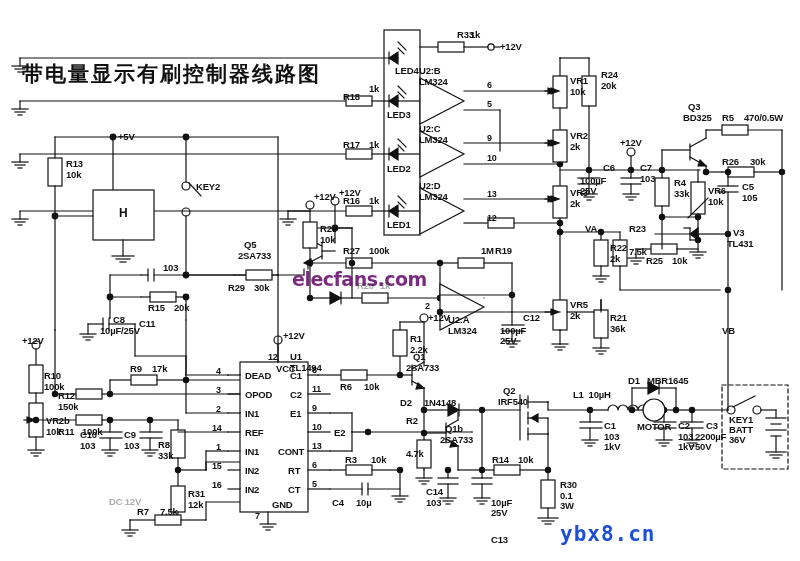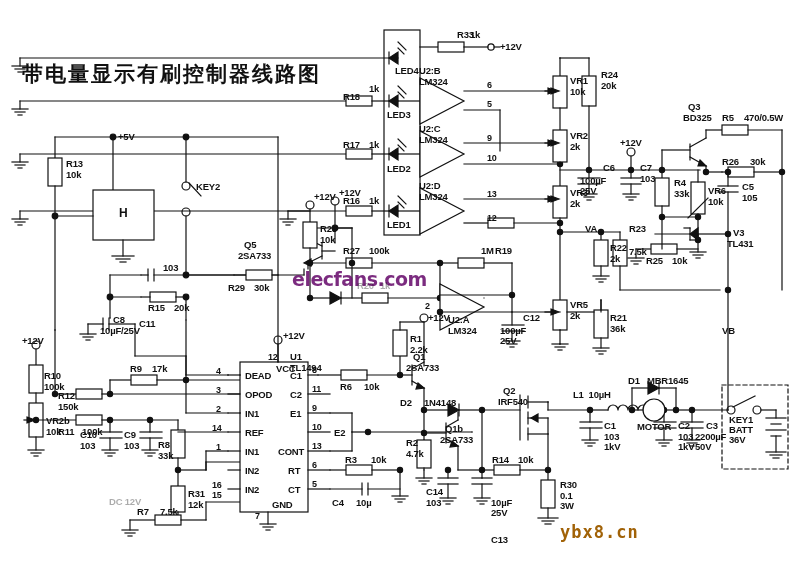--- a/index.html
+++ b/index.html
@@ -8,21 +8,21 @@
   #schem{position:absolute;left:0;top:0;width:800px;height:561px;}
   .lbl{position:absolute;font-family:"Liberation Sans",sans-serif;font-size:9.5px;color:#111;
        line-height:10px;white-space:pre;font-weight:700;letter-spacing:-0.2px;}
   .lbl.pin{font-size:9px;font-weight:700;}
   .title{position:absolute;left:22px;top:60px;font-size:21px;font-weight:700;color:#111;
          letter-spacing:2px;white-space:nowrap;font-family:"DejaVu Sans",sans-serif;}
   .wm-red{position:absolute;left:292px;top:268px;font-size:19px;font-weight:700;color:#701a75;
           font-family:"DejaVu Sans",sans-serif;letter-spacing:-0.5px;opacity:.92;}
   .wm-cn{position:absolute;left:400px;top:266px;font-size:17px;color:#333;
          font-family:"DejaVu Sans",sans-serif;letter-spacing:1px;opacity:.75;}
-  .wm-bot{position:absolute;left:560px;top:522px;font-size:17px;font-weight:700;color:#a16207;
+  .wm-bot{position:absolute;left:560px;top:522px;font-size:21px;font-weight:700;color:#1d4ed8;
           font-family:"DejaVu Sans Mono",monospace;letter-spacing:1px;}
   .faint{opacity:.35;}
 </style>
 </head>
 <body>
 
 <div id="root">
 
   <svg id="schem" viewBox="0 0 800 561">
     <g stroke="#111" stroke-width="1.2" fill="none" stroke-linecap="square">
@@ -716,21 +716,21 @@
   <div class="lbl pin" style="left:216px;top:366px;">4</div>
   <div class="lbl" style="left:245px;top:371px;">DEAD</div>
   <div class="lbl pin" style="left:216px;top:385px;">3</div>
   <div class="lbl" style="left:245px;top:390px;">OPOD</div>
   <div class="lbl pin" style="left:216px;top:404px;">2</div>
   <div class="lbl" style="left:245px;top:409px;">IN1</div>
   <div class="lbl pin" style="left:212px;top:423px;">14</div>
   <div class="lbl" style="left:245px;top:428px;">REF</div>
   <div class="lbl pin" style="left:216px;top:442px;">1</div>
   <div class="lbl" style="left:245px;top:447px;">IN1</div>
-  <div class="lbl pin" style="left:212px;top:461px;margin-top:29px;">15</div>
+  <div class="lbl pin" style="left:212px;top:461px;">15</div>
   <div class="lbl" style="left:245px;top:466px;">IN2</div>
   <div class="lbl pin" style="left:212px;top:480px;">16</div>
   <div class="lbl" style="left:245px;top:485px;">IN2</div>
 
   <div class="lbl" style="left:290px;top:371px;">C1</div>
   <div class="lbl pin" style="left:312px;top:365px;">8</div>
   <div class="lbl" style="left:290px;top:390px;">C2</div>
   <div class="lbl pin" style="left:312px;top:384px;">11</div>
   <div class="lbl" style="left:290px;top:409px;">E1</div>
   <div class="lbl pin" style="left:312px;top:403px;">9</div>
@@ -801,21 +801,21 @@
   <div class="lbl" style="left:188px;top:500px;">12k</div>
   <div class="lbl" style="left:137px;top:507px;">R7</div>
   <div class="lbl" style="left:160px;top:507px;">7.5k</div>
 
   <div class="lbl" style="left:410px;top:334px;">R1</div>
   <div class="lbl" style="left:410px;top:345px;">2.2k</div>
   <div class="lbl" style="left:340px;top:382px;">R6</div>
   <div class="lbl" style="left:364px;top:382px;">10k</div>
   <div class="lbl" style="left:345px;top:455px;">R3</div>
   <div class="lbl" style="left:371px;top:455px;">10k</div>
-  <div class="lbl" style="left:406px;top:438px;">R2</div>
+  <div class="lbl" style="left:406px;top:416px;">R2</div>
   <div class="lbl" style="left:406px;top:449px;">4.7k</div>
   <div class="lbl" style="left:492px;top:455px;">R14</div>
   <div class="lbl" style="left:518px;top:455px;">10k</div>
   <div class="lbl" style="left:560px;top:480px;">R30</div>
   <div class="lbl" style="left:560px;top:491px;">0.1
 3W</div>
 
   <div class="lbl" style="left:570px;top:76px;">VR1</div>
   <div class="lbl" style="left:570px;top:87px;">10k</div>
   <div class="lbl" style="left:570px;top:131px;">VR2</div>

